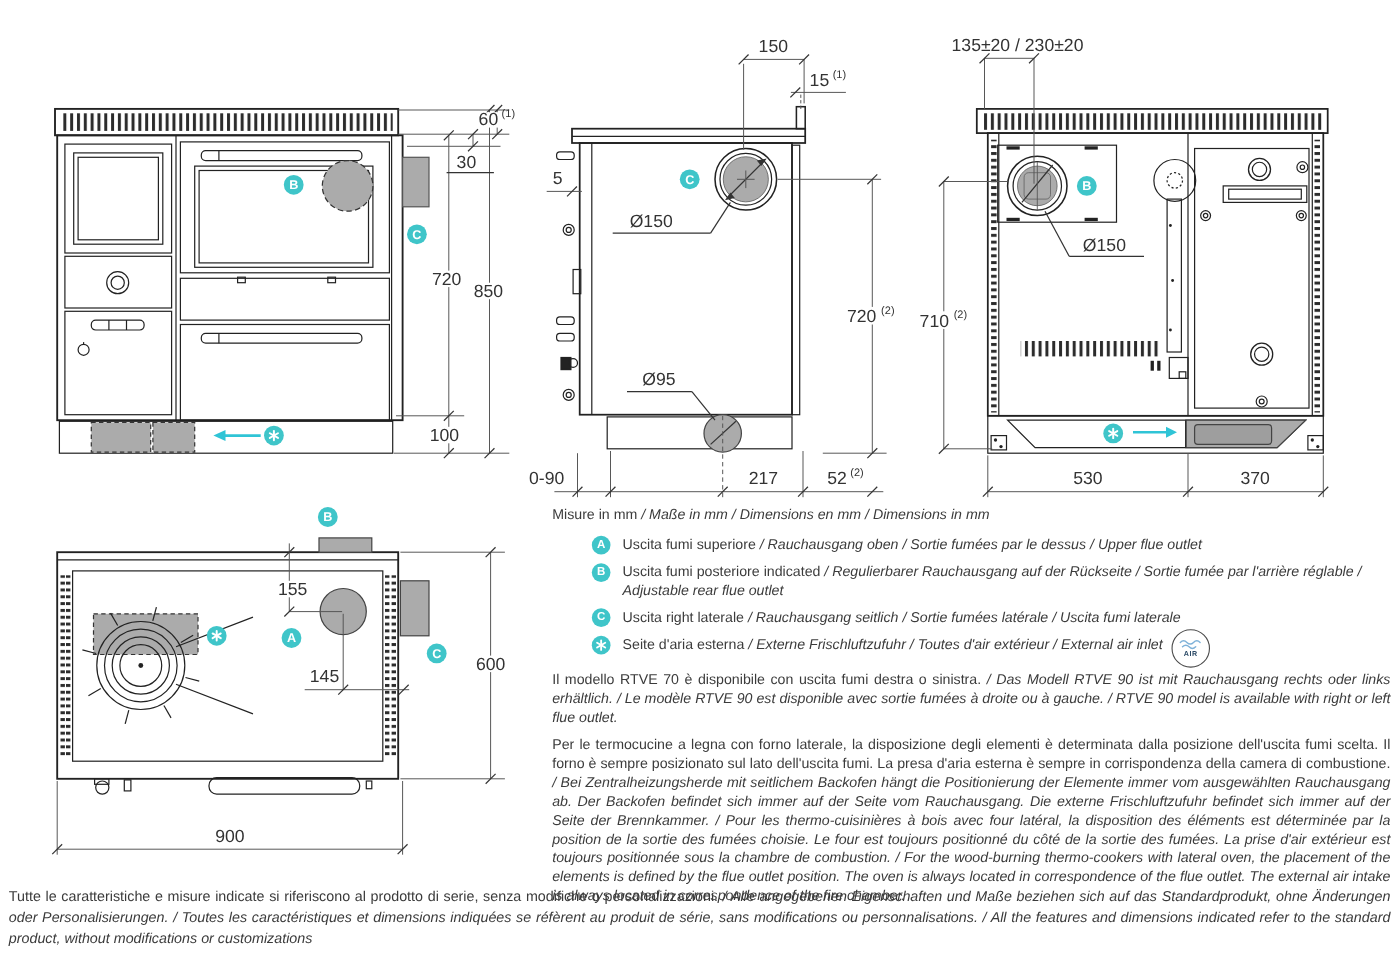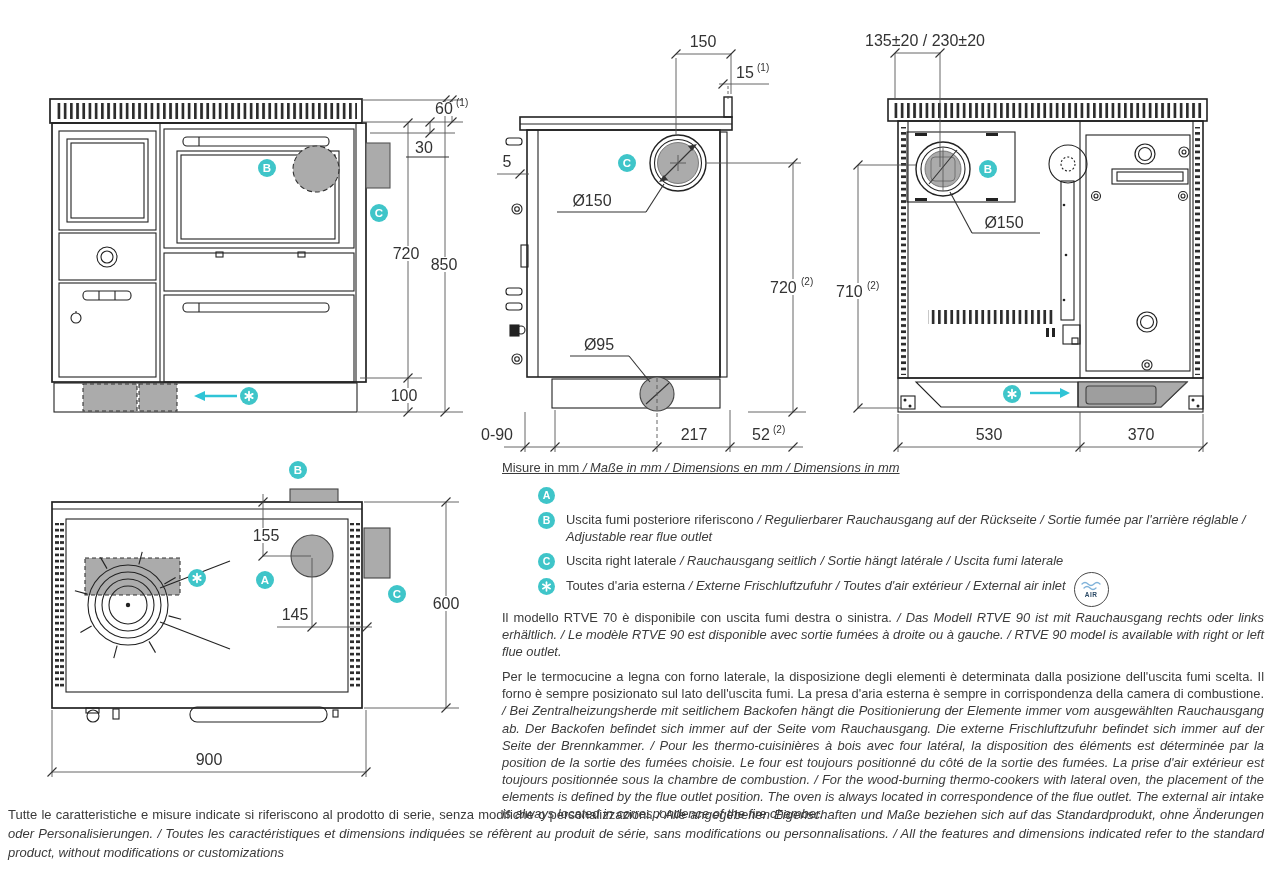--- a/index.html
+++ b/index.html
@@ -6,21 +6,21 @@
   body{
     width:1270px;height:869px;position:relative;background:#ffffff;
     font-family:"Liberation Sans",sans-serif;color:#3a3a3a;overflow:hidden;
   }
   #drawing{position:absolute;top:0;left:0;}
   svg text{font-family:"Liberation Sans",sans-serif;fill:#333;stroke:none;}
   .dim{font-size:16px;}
   .sup{font-size:10px;}
   .mletter{font-size:11.5px;font-weight:bold;fill:#ffffff;}
   #legend{position:absolute;left:502px;top:459px;width:762px;font-size:12.9px;line-height:1.33;color:#3b3b3b;}
-  .units{margin:0 0 10px 0;text-decoration:underline;}
+  .units{margin:0 0 10px 0;}
   .lrow{display:flex;align-items:flex-start;margin-bottom:7px;padding-left:36px;}
   .mk{flex:0 0 17px;width:17px;height:17px;border-radius:50%;background:#3fc5c9;color:#fff;
       font-size:10.5px;font-weight:bold;display:flex;align-items:center;justify-content:center;
       margin-right:11px;margin-top:1px;}
   .ltext{flex:1;}
   .tr{font-style:italic;}
   .para{margin:12px 0 0 0;text-align:justify;}
   .para2{margin:8px 0 0 0;text-align:justify;}
   .air-badge{display:inline-flex;flex-direction:column;align-items:center;justify-content:center;
       width:33px;height:33px;border:1.5px solid #4a4a4a;border-radius:50%;vertical-align:middle;
@@ -430,40 +430,41 @@
     <rect x="427" y="596" width="40" height="15" fill="#fff" stroke="none"></rect>
     <text class="dim" x="446" y="609" text-anchor="middle">600</text>
   </g>
 </svg>
 
 <div id="legend">
   <p class="units"><span>Misure in mm</span><span class="tr"> / Maße in mm / Dimensions en mm / Dimensions in mm</span></p>
 
   <div class="lrow">
     <span class="mk">A</span>
+    <span class="ltext"><span>Uscita fumi superiore</span><span class="tr"> / Rauchausgang oben  / Sortie fumées par le dessus / Upper flue outlet</span></span>
   </div>
   <div class="lrow">
     <span class="mk">B</span>
-    <span class="ltext"><span>Uscita fumi posteriore riferiscono</span><span class="tr"> /  Regulierbarer Rauchausgang auf der Rückseite / Sortie fumée par l'arrière réglable / Adjustable rear flue outlet</span></span>
+    <span class="ltext"><span>Uscita fumi posteriore indicated</span><span class="tr"> /  Regulierbarer Rauchausgang auf der Rückseite / Sortie fumée par l'arrière réglable / Adjustable rear flue outlet</span></span>
   </div>
   <div class="lrow">
     <span class="mk">C</span>
-    <span class="ltext"><span>Uscita right laterale</span><span class="tr"> / Rauchausgang seitlich  / Sortie hängt latérale / Uscita fumi laterale</span></span>
+    <span class="ltext"><span>Uscita right laterale</span><span class="tr"> / Rauchausgang seitlich  / Sortie fumées latérale / Uscita fumi laterale</span></span>
   </div>
   <div class="lrow">
     <span class="mk">
         <svg width="11" height="11" viewBox="-5.5 -5.5 11 11">
           <g stroke="#fff" stroke-width="1.7" stroke-linecap="round">
             <line y1="-4.3" y2="4.3"></line>
             <line x1="-3.7" y1="-2.15" x2="3.7" y2="2.15"></line>
             <line x1="-3.7" y1="2.15" x2="3.7" y2="-2.15"></line>
           </g>
         </svg>
       </span>
-    <span class="ltext"><span>Toutes d'aria esterna</span><span class="tr"> / Externe Frischluftzufuhr / Toutes d'air extérieur / External air inlet</span><span class="air-badge">
+    <span class="ltext"><span>Seite d'aria esterna</span><span class="tr"> / Externe Frischluftzufuhr / Toutes d'air extérieur / External air inlet</span><span class="air-badge">
           <svg width="22" height="12" viewBox="0 0 22 12">
             <g fill="none" stroke="#7fb2d9" stroke-width="1.3" stroke-linecap="round">
               <path d="M2 4 q3 -3 6 0 t6 0 t6 0"></path>
               <path d="M4 8 q3 -3 6 0 t6 0"></path>
             </g>
           </svg>
           <span class="air-label">AIR</span>
         </span></span>
   </div>
 

